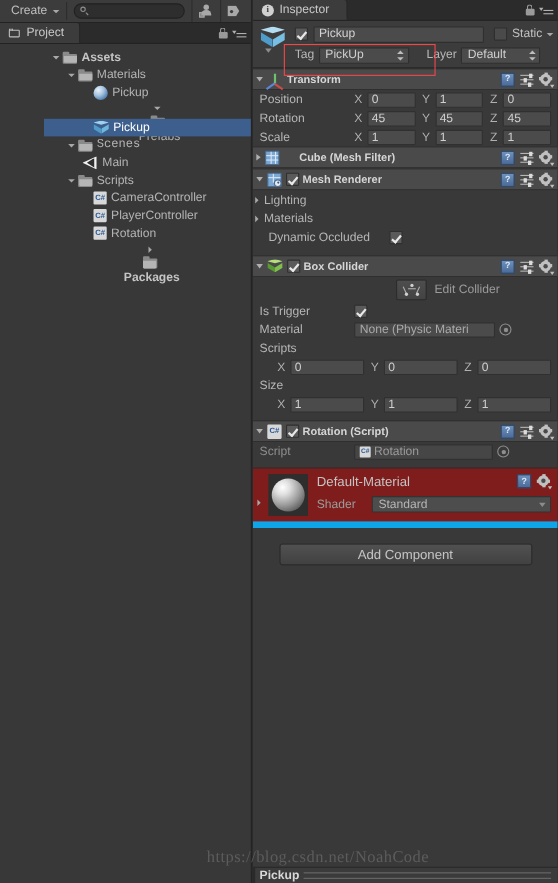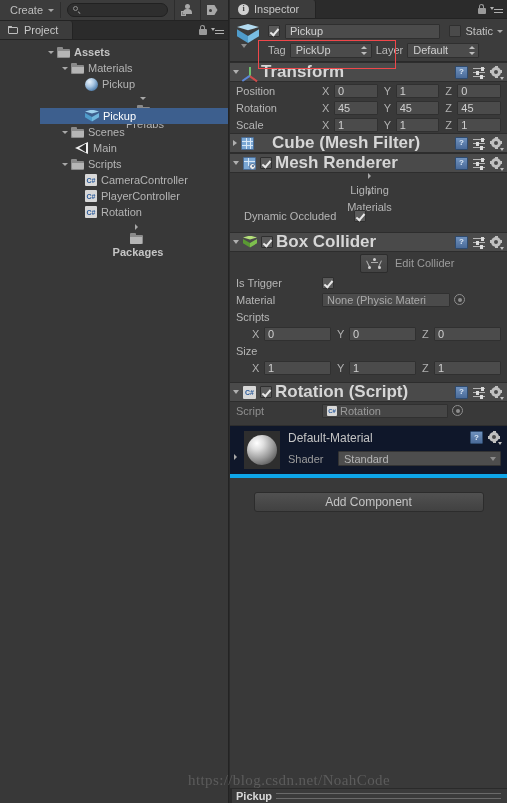--- a/index.html
+++ b/index.html
@@ -473,21 +473,21 @@
     background: #4a4a4a;
     border-top: 1px solid #2d2d2d;
     border-bottom: 1px solid #2d2d2d;
     display: flex; align-items: center;
     padding: 0 4px 0 3px;
     gap: 4px;
   }
   .comp-header .title {
     font-weight: bold;
     color: #d6d6d6;
-    font-size: 17px;
+    font-size: 10px;
   }
   .comp-icons { display:flex; align-items:center; gap:5px; margin-left:auto; }
   .help-icon {
     width: 13px; height: 13px;
     background: linear-gradient(#6f91bd,#4a6b99);
     border: 1px solid #2e4karaoke;
     border: 1px solid #2e4a6e;
     border-radius: 1px;
     display:flex;align-items:center;justify-content:center;
     box-sizing:border-box;
@@ -612,21 +612,20 @@
   .vec3 { display: flex; align-items: center; flex: 1 1 auto; gap: 0; }
   .vec3 .cell { display:flex; align-items:center; flex:1 1 0; min-width:0; padding-right:6px;}
   .vec3 .cell:last-child { padding-right: 0;}
   .vec3 .numfield { flex: 1 1 auto; min-width:0;}
 
   .foldout-row {
     height: 17px;
     display:flex;align-items:center;
     padding-left: 2px;
     gap: 5px;
-    flex-direction: column;
   }
 
   .objfield {
     height: 14px;
     background: #4b4b4b;
     border: 1px solid #303030;
     box-sizing: border-box;
     display:flex;align-items:center;gap:3px;
     padding-left: 4px;
     color: #a9a9a9;
@@ -669,22 +668,22 @@
   .collider-glyph .l3 { left:3px; top:4.5px; width:7px; height:1.3px; }
   .collider-glyph b { position:absolute; width:3px;height:3px;border-radius:50%;background:#d0d0d0;}
   .collider-glyph b:nth-of-type(1){left:0;bottom:0;}
   .collider-glyph b:nth-of-type(2){right:0;bottom:0;}
   .collider-glyph b:nth-of-type(3){left:5px;top:0;}
   #edit-collider-label { color: #9b9b9b; }
 
   
   #material-block {
     border-top: 1px solid #2d2d2d;
-    border-bottom: 4px solid #0ea5e9;
-    background: #0f172a;
+    border-bottom: 6px solid #0ea5e9;
+    background: #7f1d1d;
     height: 48px;
     position: relative;
   }
   #mat-preview {
     position: absolute; left: 14px; top: 5px;
     width: 36px; height: 38px;
     background: #2e2e2e;
     display:flex;align-items:center;justify-content:center;
   }
   #mat-sphere {
@@ -863,21 +862,21 @@
       </div>
       <div class="tree-row selected" style="padding-left: 32px;">
         <span class="arrow-slot"></span>
         <span class="cube-icon">
           <span class="top"></span>
           <span class="left"></span>
           <span class="right"></span>
         </span>
         <span class="lbl">Pickup</span>
       </div>
-      <div class="tree-row" style="padding-left: 18px;">
+      <div class="tree-row" style="padding-left: 18px; font-family: Liberation Mono, monospace;">
         <span class="arrow-slot">
           <span class="tri tri-down-sm"></span>
         </span>
         <span class="folder-icon">
           <span class="back"></span>
           <span class="tabtop"></span>
           <span class="front"></span>
         </span>
         <span class="lbl">Scenes</span>
       </div>
@@ -974,21 +973,21 @@
         <span class="tri tri-down-sm"></span>
       </div>
     </div>
 
     <div id="tag-layer-row">
       <span class="field-label">Tag</span>
       <div class="dropdown" id="tag-dropdown">
         <span class="val">PickUp</span>
         <span class="updown"></span>
       </div>
-      <span class="field-label" style="margin-left:4px;">Layer</span>
+      <span class="field-label" style="margin-left:16px;">Layer</span>
       <div class="dropdown" id="layer-dropdown">
         <span class="val">Default</span>
         <span class="updown"></span>
       </div>
     </div>
   </div>
 
   <div id="tag-highlight"></div>
 
   <div class="comp-header">

